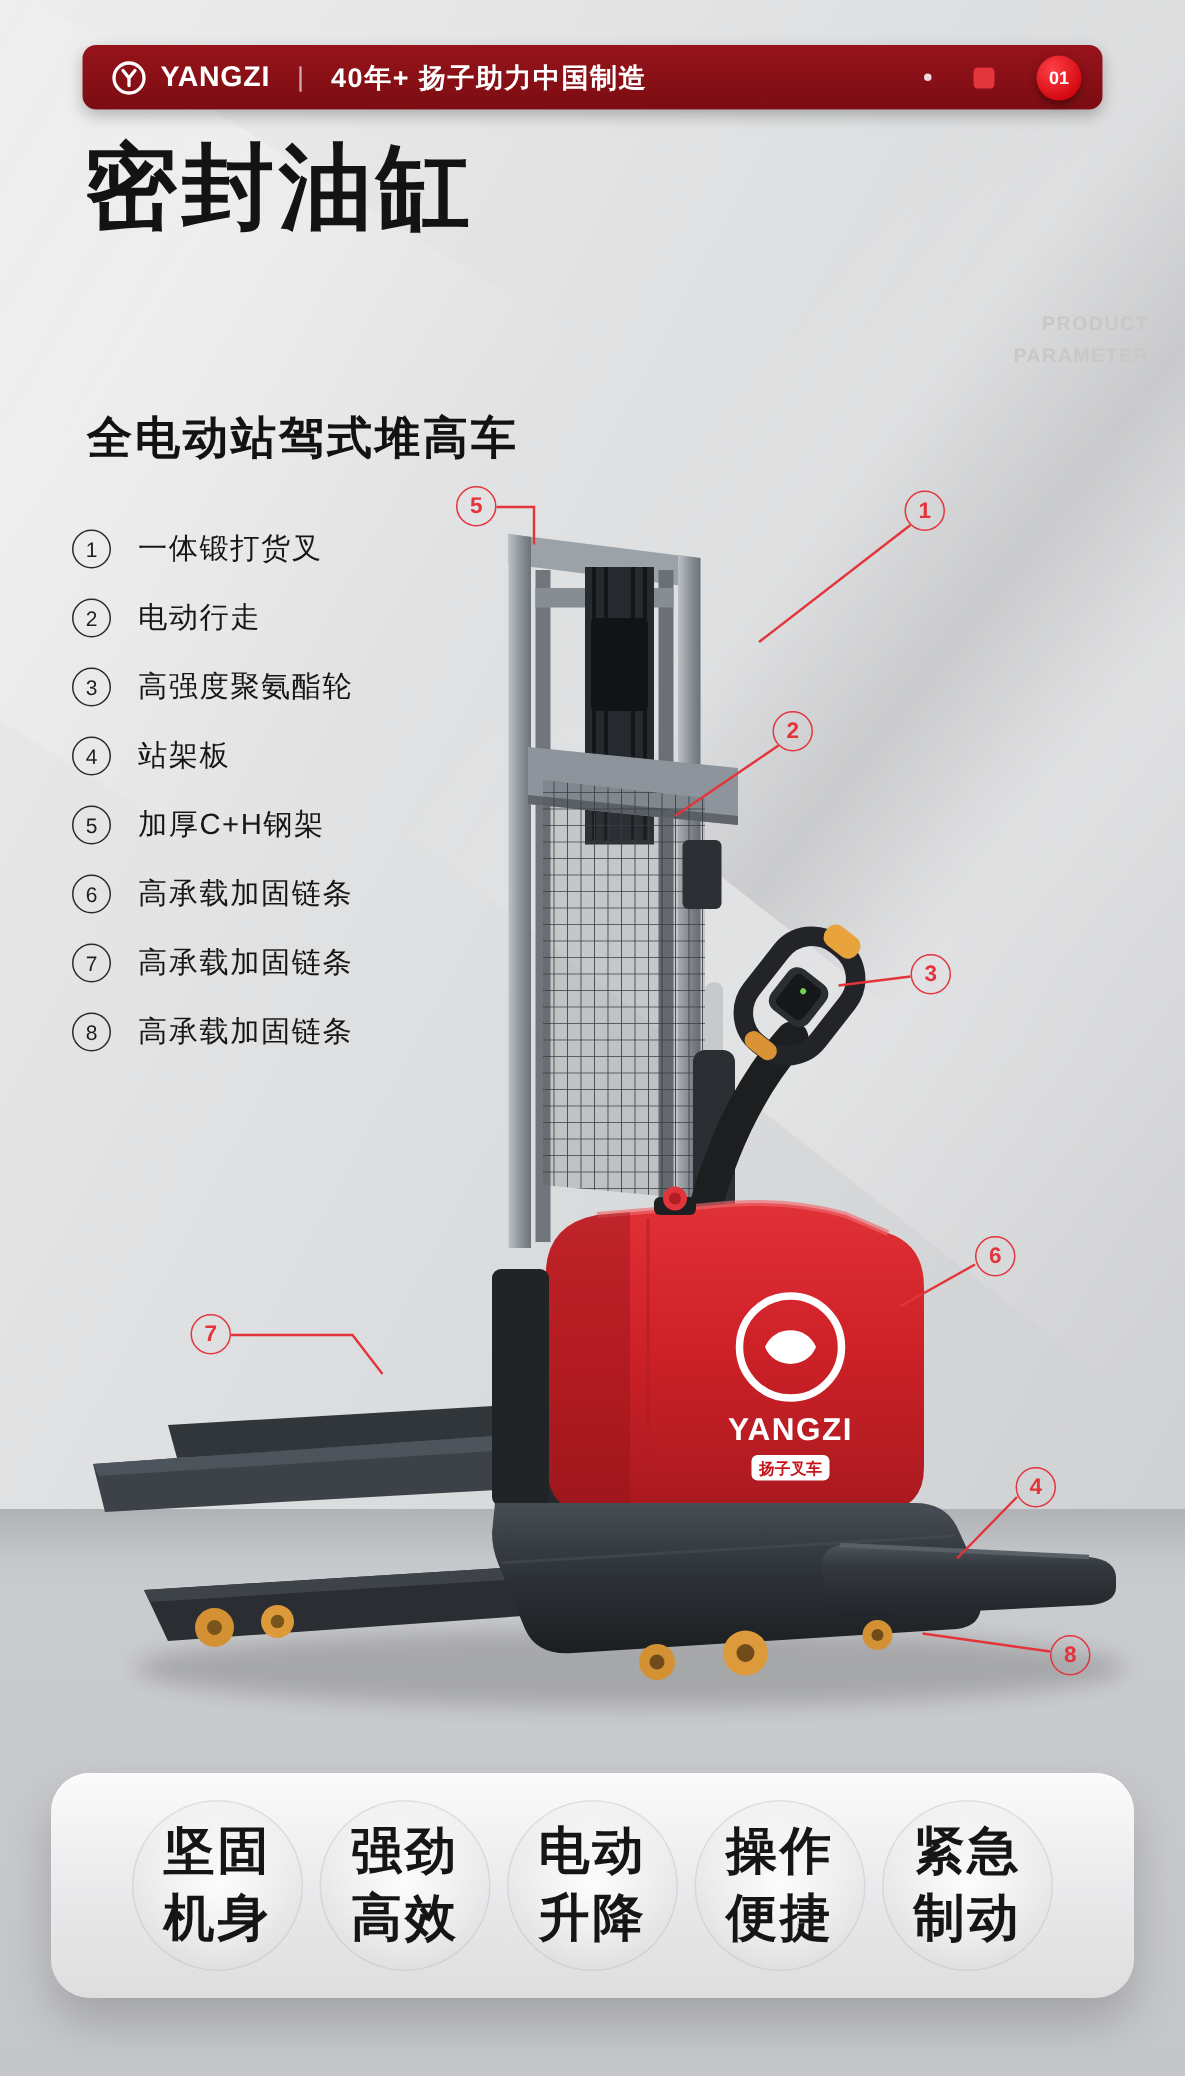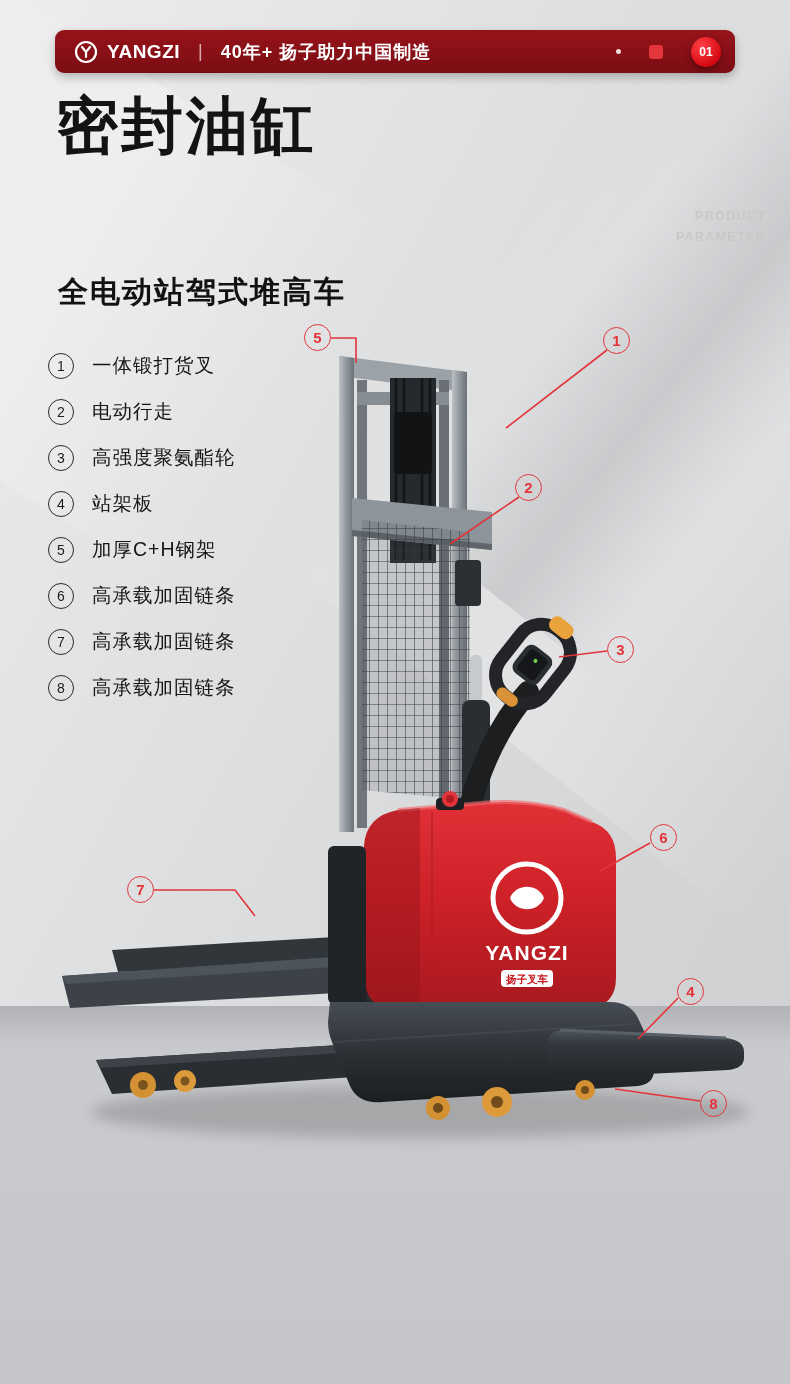--- a/index.html
+++ b/index.html
@@ -274,14 +274,36 @@
 
   <div class="callout" style="left:304px;top:324px;">5</div>
   <div class="callout" style="left:603px;top:327px;">1</div>
   <div class="callout" style="left:515px;top:474px;">2</div>
   <div class="callout" style="left:607px;top:636px;">3</div>
   <div class="callout" style="left:650px;top:824px;">6</div>
   <div class="callout" style="left:127px;top:876px;">7</div>
   <div class="callout" style="left:677px;top:978px;">4</div>
   <div class="callout" style="left:700px;top:1090px;">8</div>
 
+  <div class="bottom-panel">
+    <div class="bitem">
+      <span>坚固</span>
+      <span>机身</span>
+    </div>
+    <div class="bitem">
+      <span>强劲</span>
+      <span>高效</span>
+    </div>
+    <div class="bitem">
+      <span>电动</span>
+      <span>升降</span>
+    </div>
+    <div class="bitem">
+      <span>操作</span>
+      <span>便捷</span>
+    </div>
+    <div class="bitem">
+      <span>紧急</span>
+      <span>制动</span>
+    </div>
+  </div>
 
 </div>
 
 </body></html>

